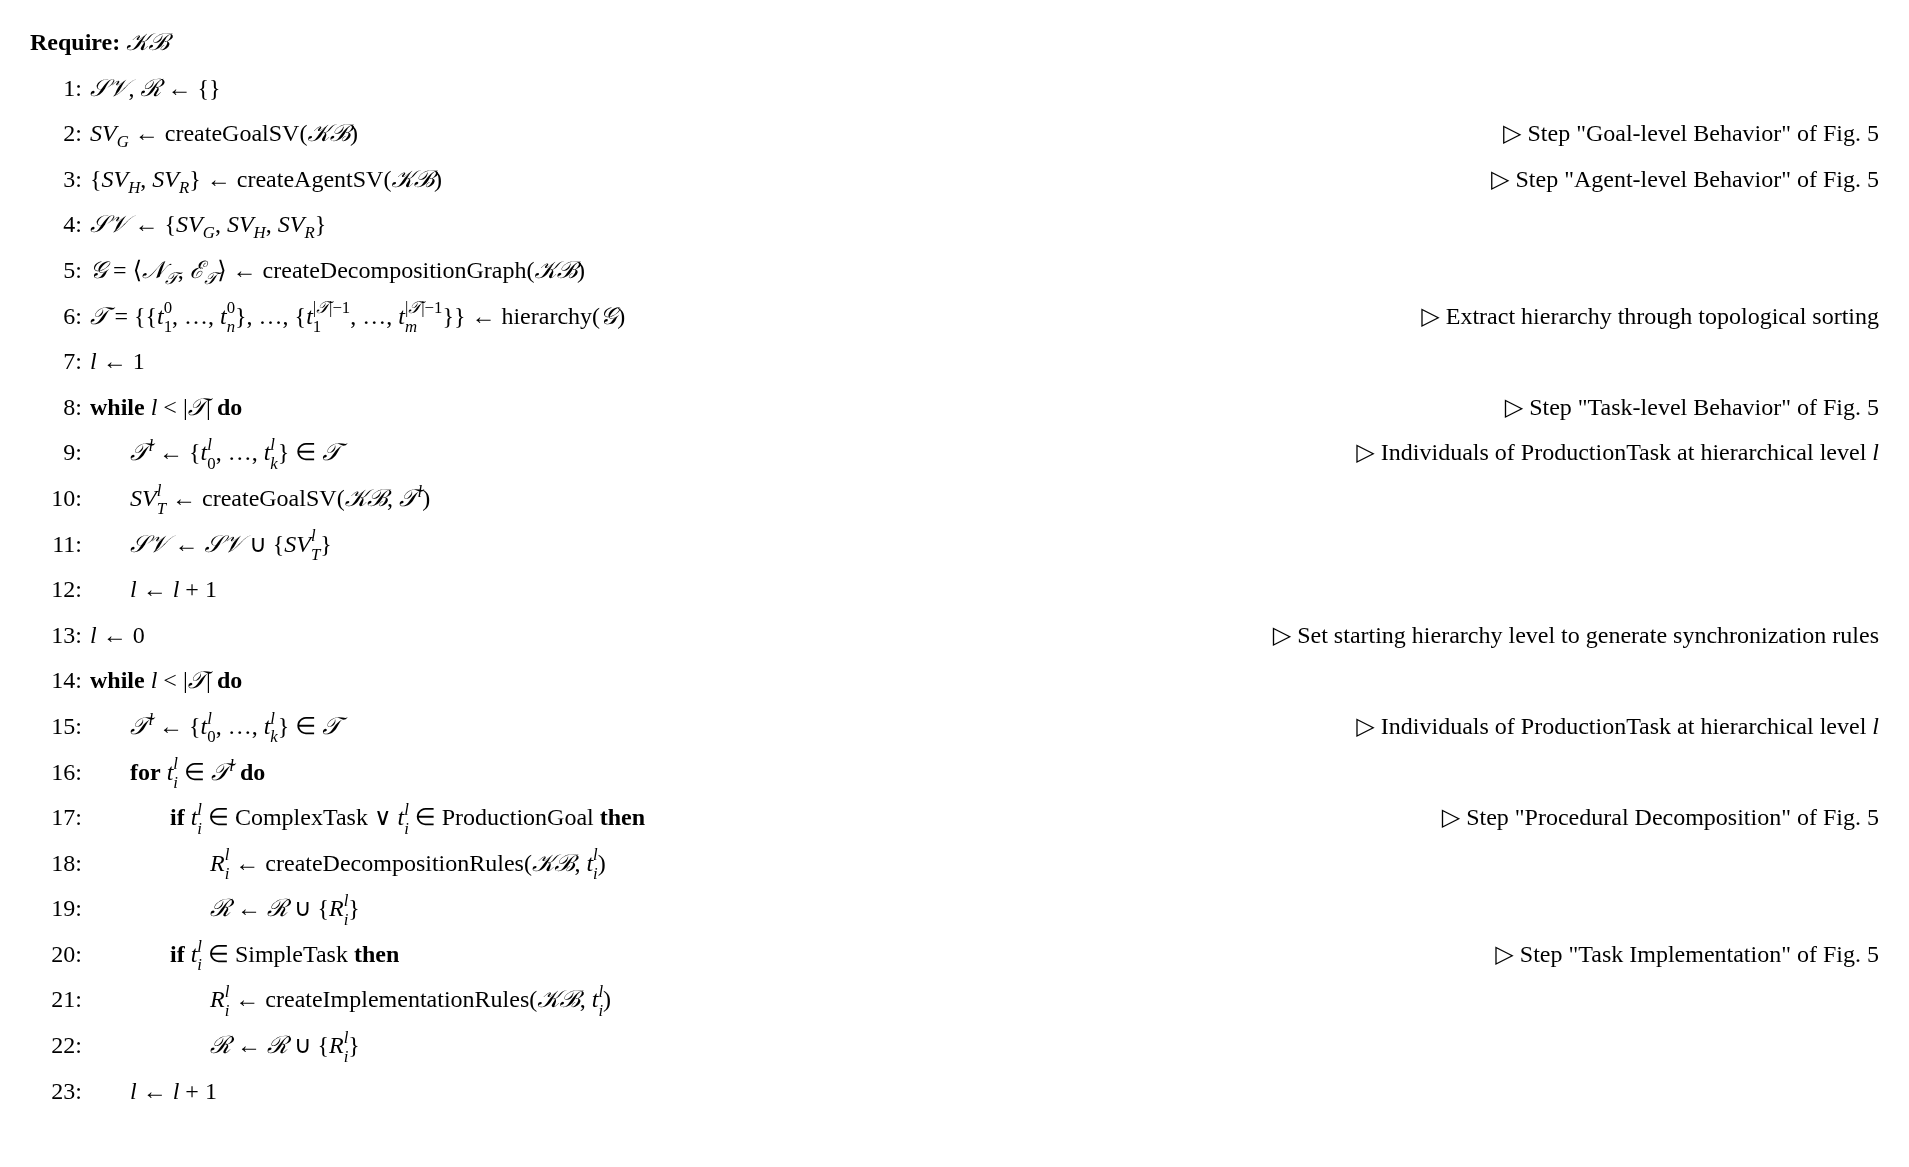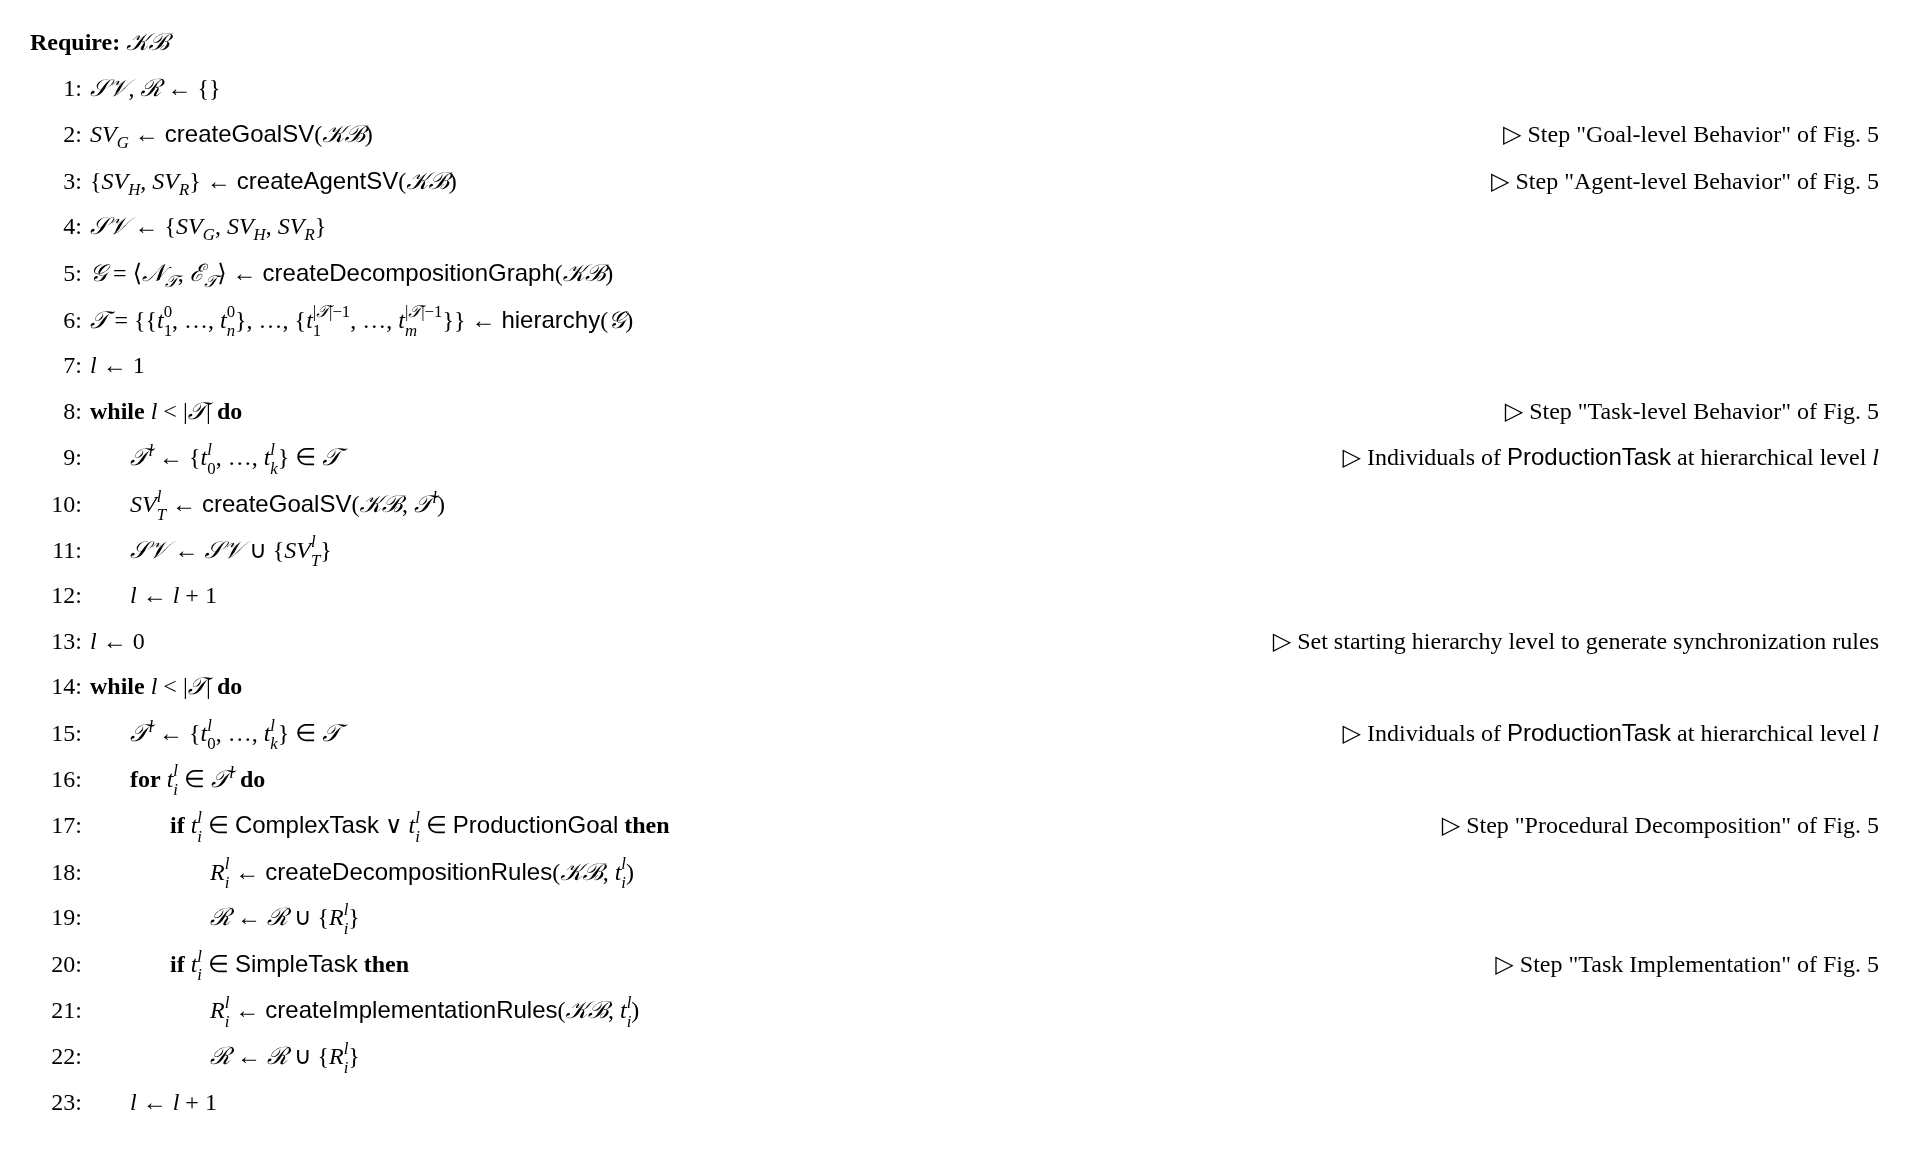--- a/index.html
+++ b/index.html
@@ -12,21 +12,21 @@
     background: #fff;
     width: 1909px;
     box-sizing: border-box;
   }
   .algo-container {
     width: 100%;
   }
   .algo-line {
     display: flex;
     justify-content: space-between;
-    align-items: flex-end;
+    align-items: center;
     width: 100%;
   }
   .left {
     display: flex;
     align-items: baseline;
   }
   .lineno {
     width: 52px;
     text-align: right;
     padding-right: 8px;
@@ -35,21 +35,21 @@
   .content {
     white-space: pre;
   }
   .comment {
     white-space: nowrap;
     padding-left: 40px;
   }
   .kw { font-weight: bold; }
   .cal { font-family: 'Brush Script MT', 'Lucida Calligraphy', cursive; font-style: italic; }
   .it { font-style: italic; }
-  .tt { font-family: Liberation Sans, sans-serif; }
+  .tt { font-family: Liberation Serif, serif; }
   sub { font-size: 0.7em; vertical-align: sub; line-height: 0; }
   sup { font-size: 0.7em; vertical-align: super; line-height: 0; }
   .subsup {
     display: inline-flex;
     flex-direction: column;
     vertical-align: middle;
     font-size: 0.7em;
     line-height: 1;
   }
   .subsup .sp { margin-bottom: 2px; }
@@ -107,20 +107,21 @@
       <span class="lineno">5:</span>
       <span class="content"><span class="cal">𝒢</span> = ⟨<span class="cal">𝒩<sub>𝒯</sub></span>, <span class="cal">ℰ<sub>𝒯</sub></span>⟩ ← <span class="tt">createDecompositionGraph</span>(<span class="cal">𝒦ℬ</span>)</span>
     </div>
   </div>
 
   <div class="algo-line">
     <div class="left">
       <span class="lineno">6:</span>
       <span class="content"><span class="cal">𝒯</span> = {{<span class="it">t</span><span class="subsup"><span class="sp">0</span><span>1</span></span>, …, <span class="it">t</span><span class="subsup"><span class="sp">0</span><span><span class="it">n</span></span></span>}, …, {<span class="it">t</span><span class="subsup"><span class="sp">|<span class="cal">𝒯</span>|−1</span><span>1</span></span>, …, <span class="it">t</span><span class="subsup"><span class="sp">|<span class="cal">𝒯</span>|−1</span><span><span class="it">m</span></span></span>}} ← <span class="tt">hierarchy</span>(<span class="cal">𝒢</span>)</span>
     </div>
+    <div class="comment tri">Extract hierarchy through topological sorting</div>
   </div>
 
   <div class="algo-line">
     <div class="left">
       <span class="lineno">7:</span>
       <span class="content"><span class="it">l</span> ← 1</span>
     </div>
   </div>
 
   <div class="algo-line">

